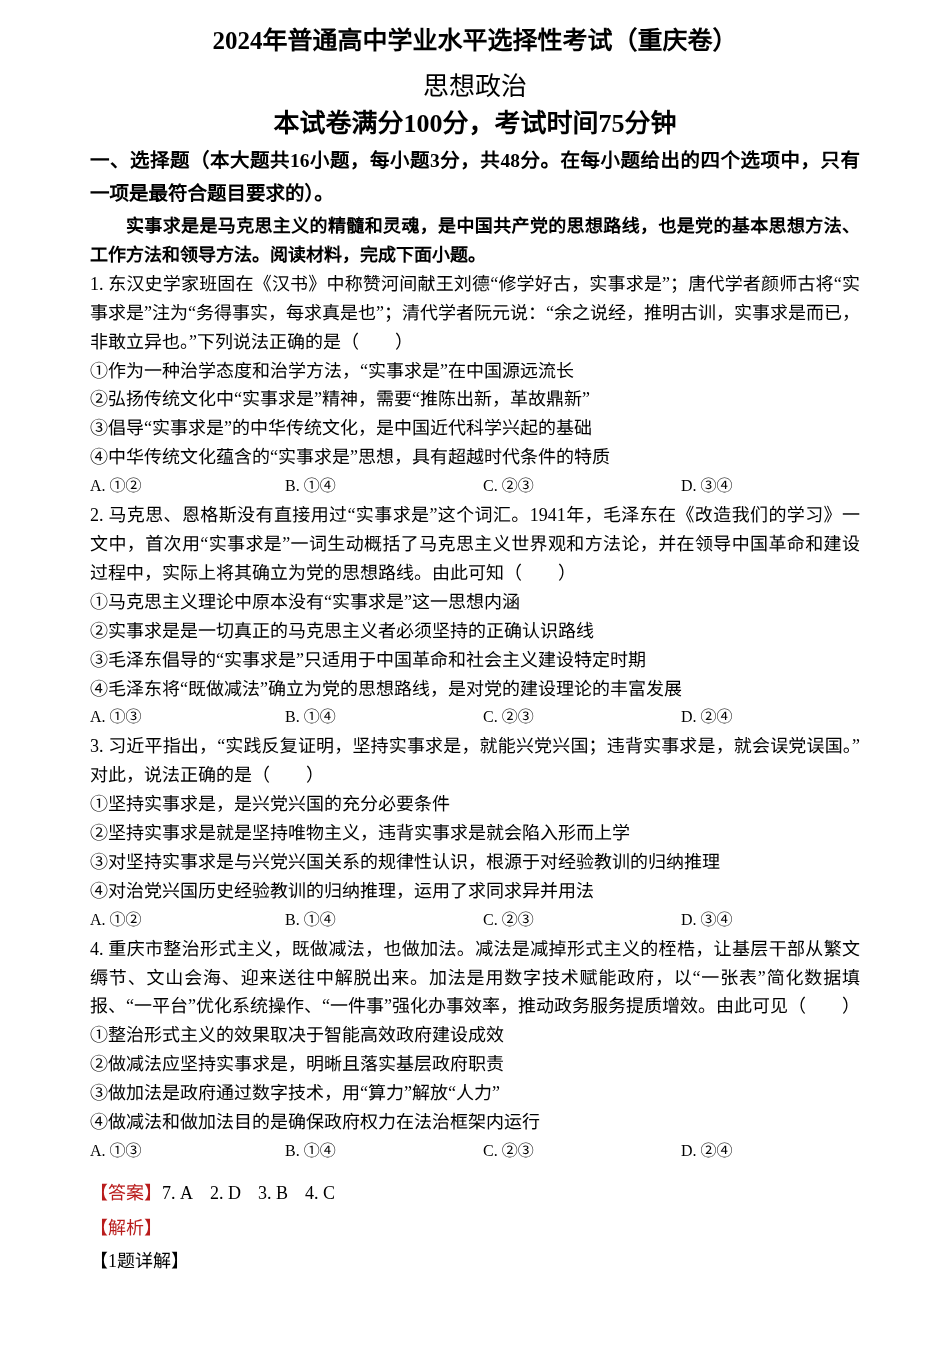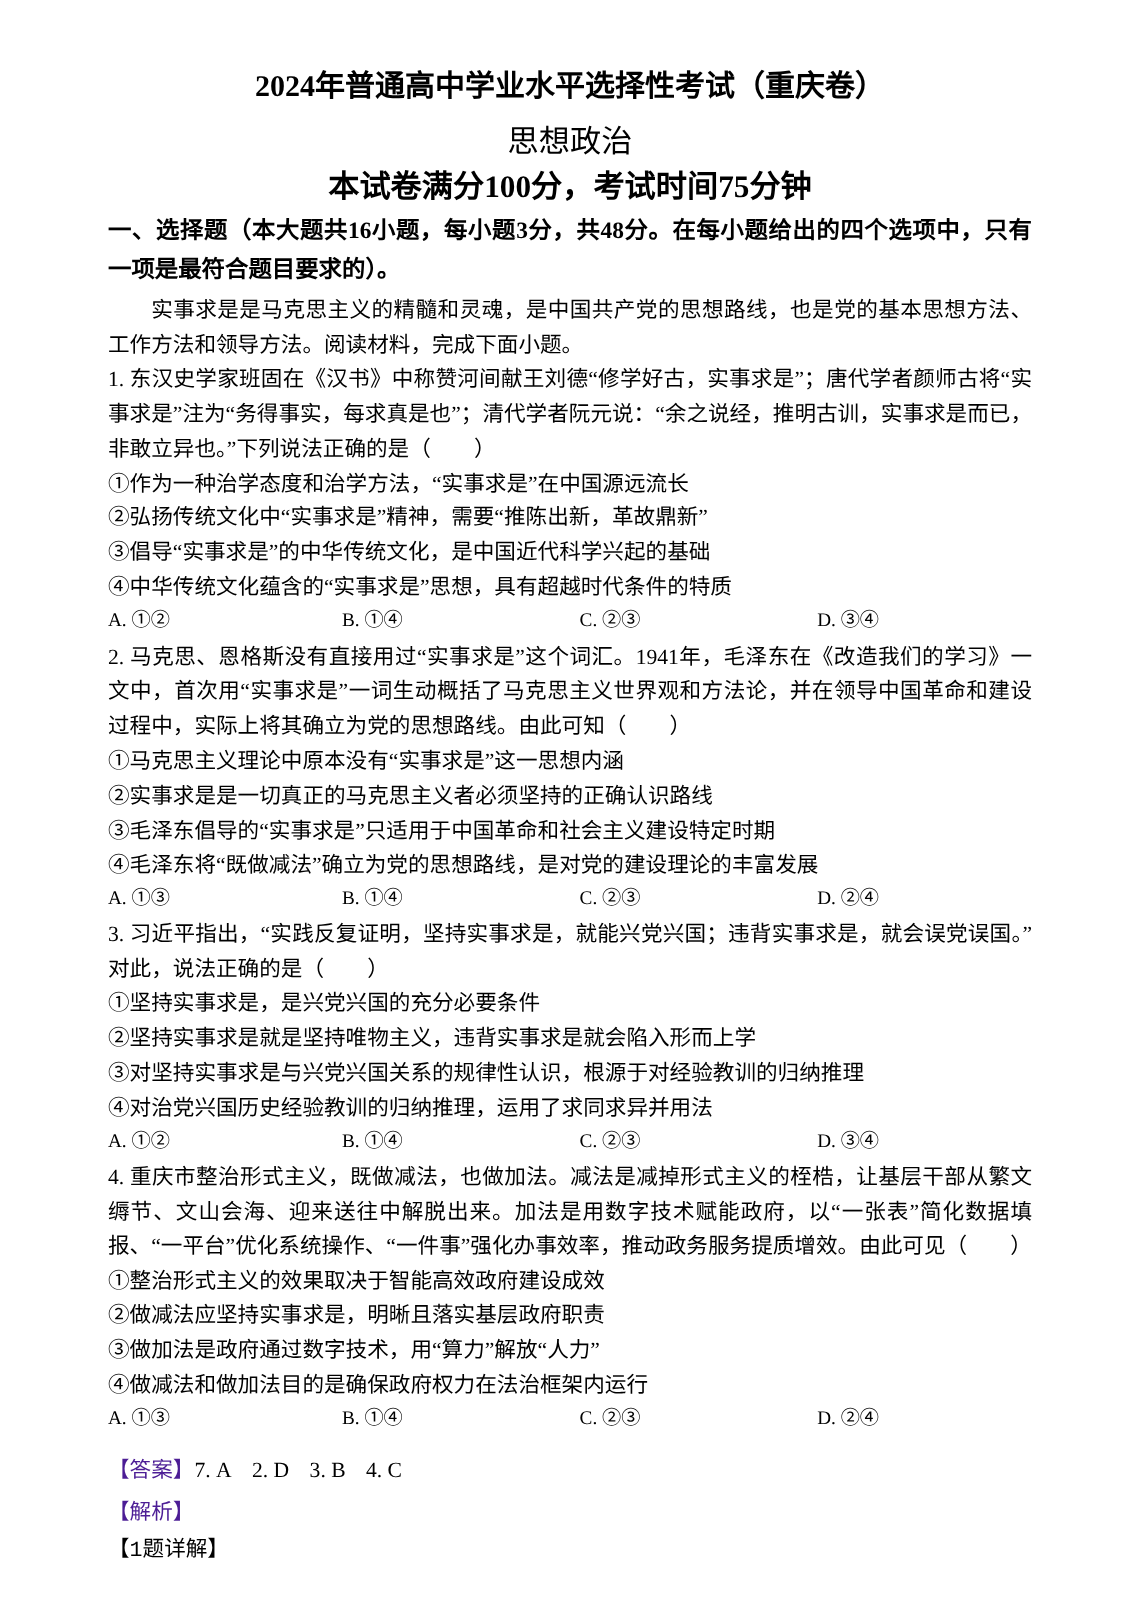--- a/index.html
+++ b/index.html
@@ -7,21 +7,21 @@
     padding: 0;
     background: #ffffff;
     width: 950px;
     height: 1347px;
     overflow: hidden;
   }
   .page {
     box-sizing: border-box;
     width: 950px;
     height: 1047px;
-    padding: 56px 90px 0 90px;
+    padding: 24px 90px 0 90px;
     font-family: "Liberation Serif", "DejaVu Serif", serif;
     color: #000000;
   }
   .title {
     font-size: 25px;
     font-weight: bold;
     text-align: center;
     line-height: 34px;
     margin: 0 0 12px 0;
   }
@@ -49,51 +49,51 @@
   }
   p.body {
     font-size: 18px;
     line-height: 28.9px;
     margin: 0;
     text-align: justify;
     text-justify: inter-ideograph;
   }
   p.intro {
     text-indent: 2em;
+    font-weight: bold;
   }
   .options {
     display: grid;
     grid-template-columns: 195px 198px 198px 1fr;
     font-size: 16px;
     line-height: 28.9px;
   }
   .options span {
     white-space: nowrap;
   }
   .answers-line {
     margin-top: 13px;
     font-size: 18px;
     line-height: 29px;
   }
   .answers-line .ans {
     margin-right: 17px;
   }
   .blue {
-    color: #4c1d95;
+    color: #b91c1c;
   }
   .analysis-line {
     margin-top: 6px;
     font-size: 18px;
     line-height: 29px;
   }
   .detail-line {
     margin-top: 4px;
     font-size: 18px;
     line-height: 29px;
-    font-family: Liberation Mono, monospace;
   }
 </style>
 </head>
 <body>
 
 <div class="page">
 
   <div class="title">2024年普通高中学业水平选择性考试（重庆卷）</div>
   <div class="subject">思想政治</div>
   <div class="exam-info">本试卷满分100分，考试时间75分钟</div>

